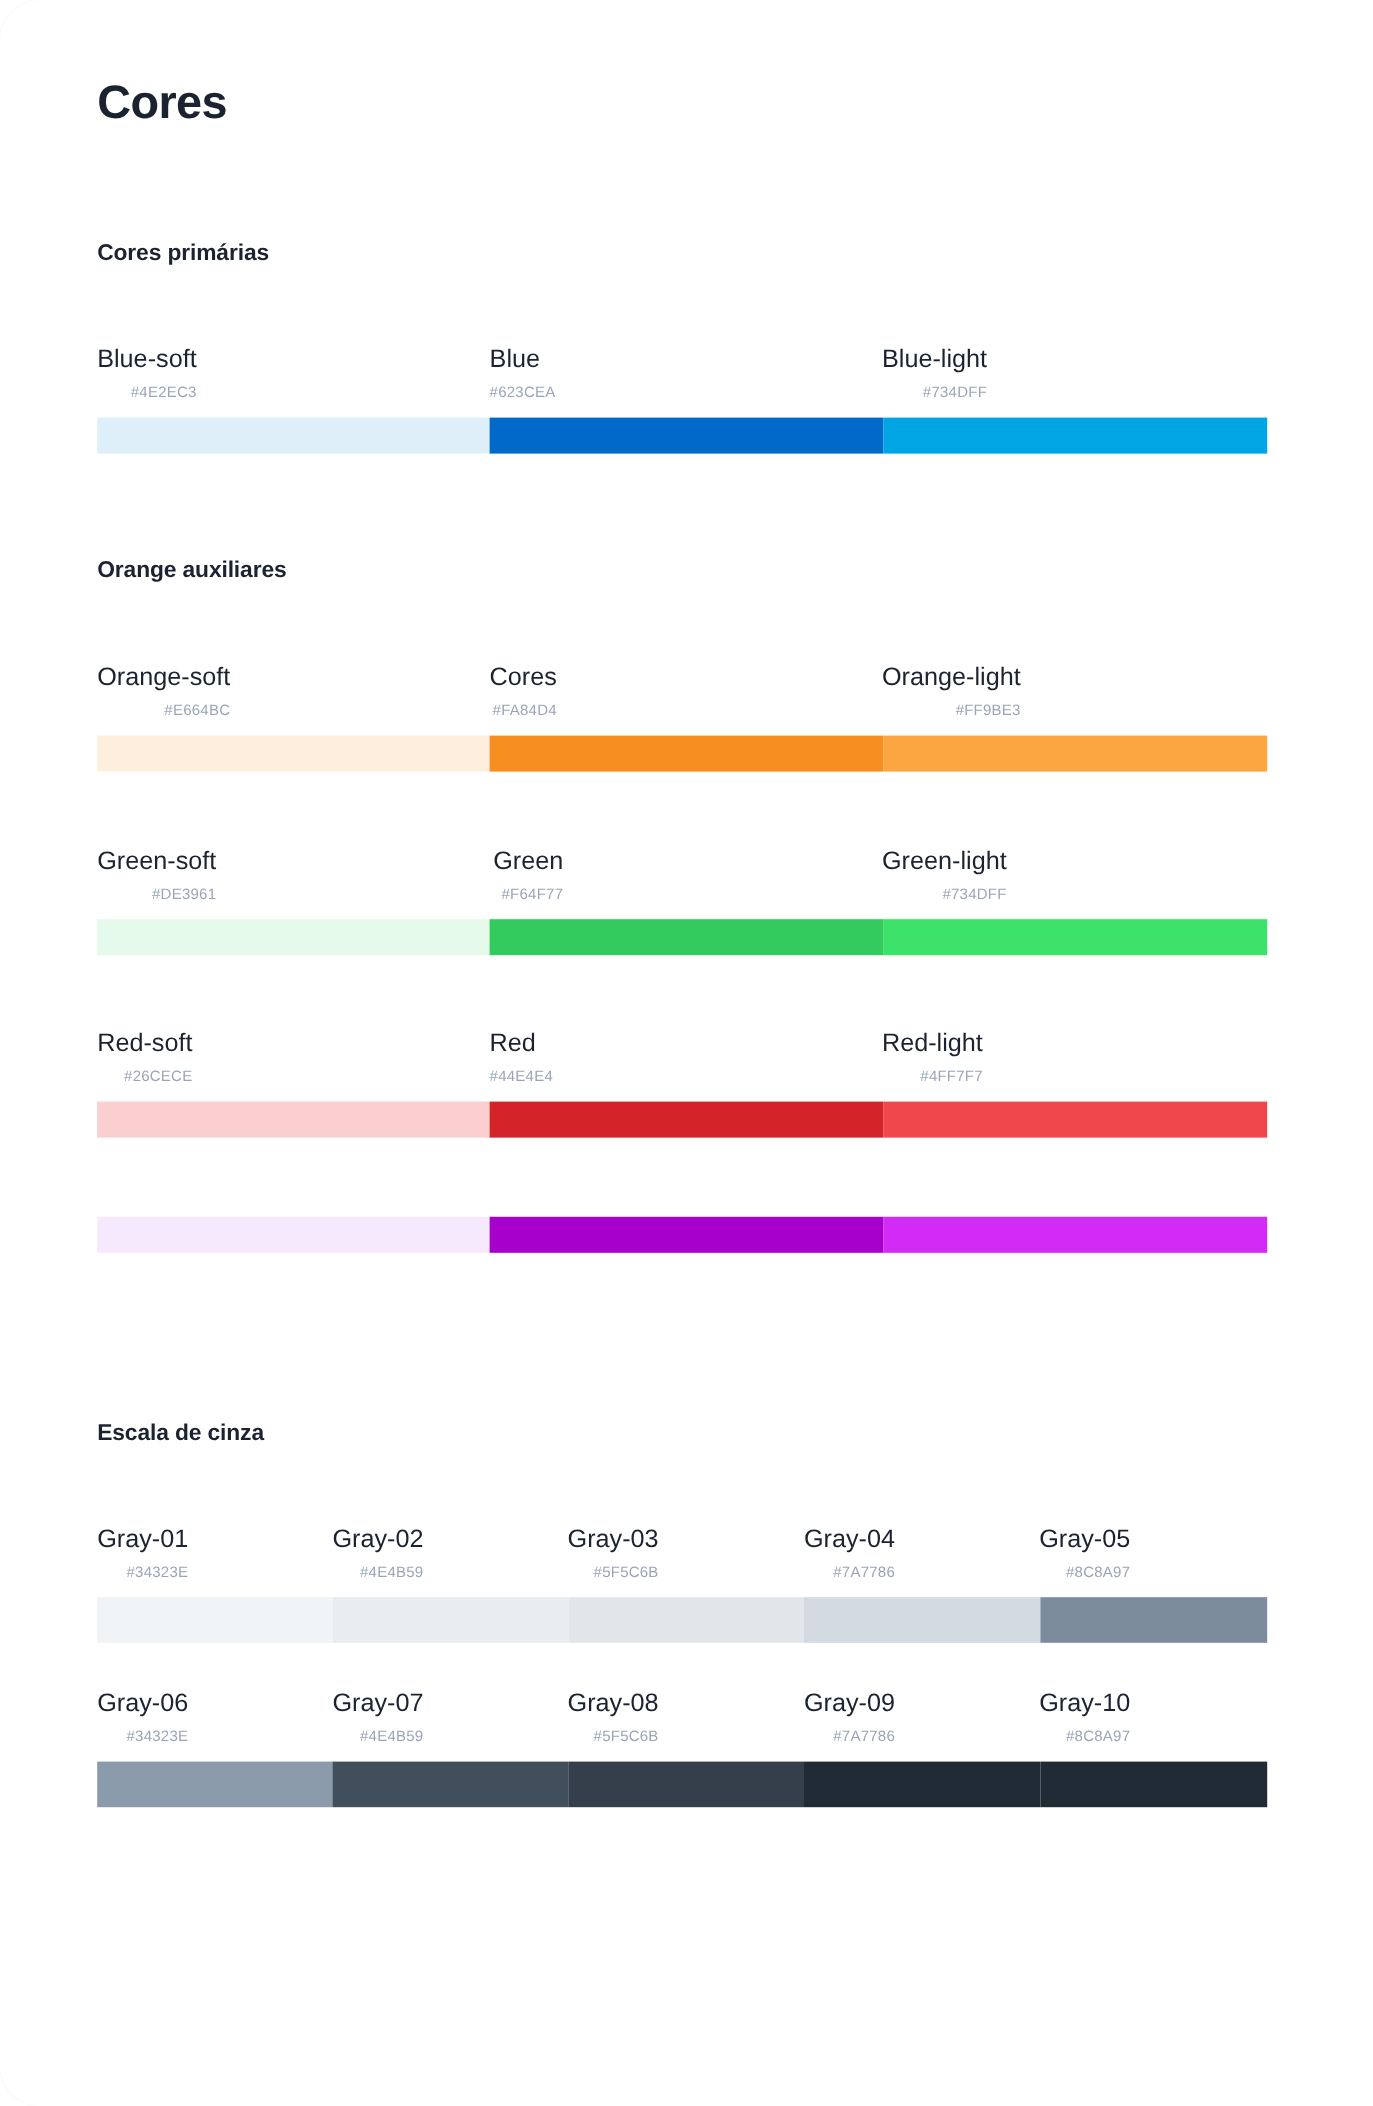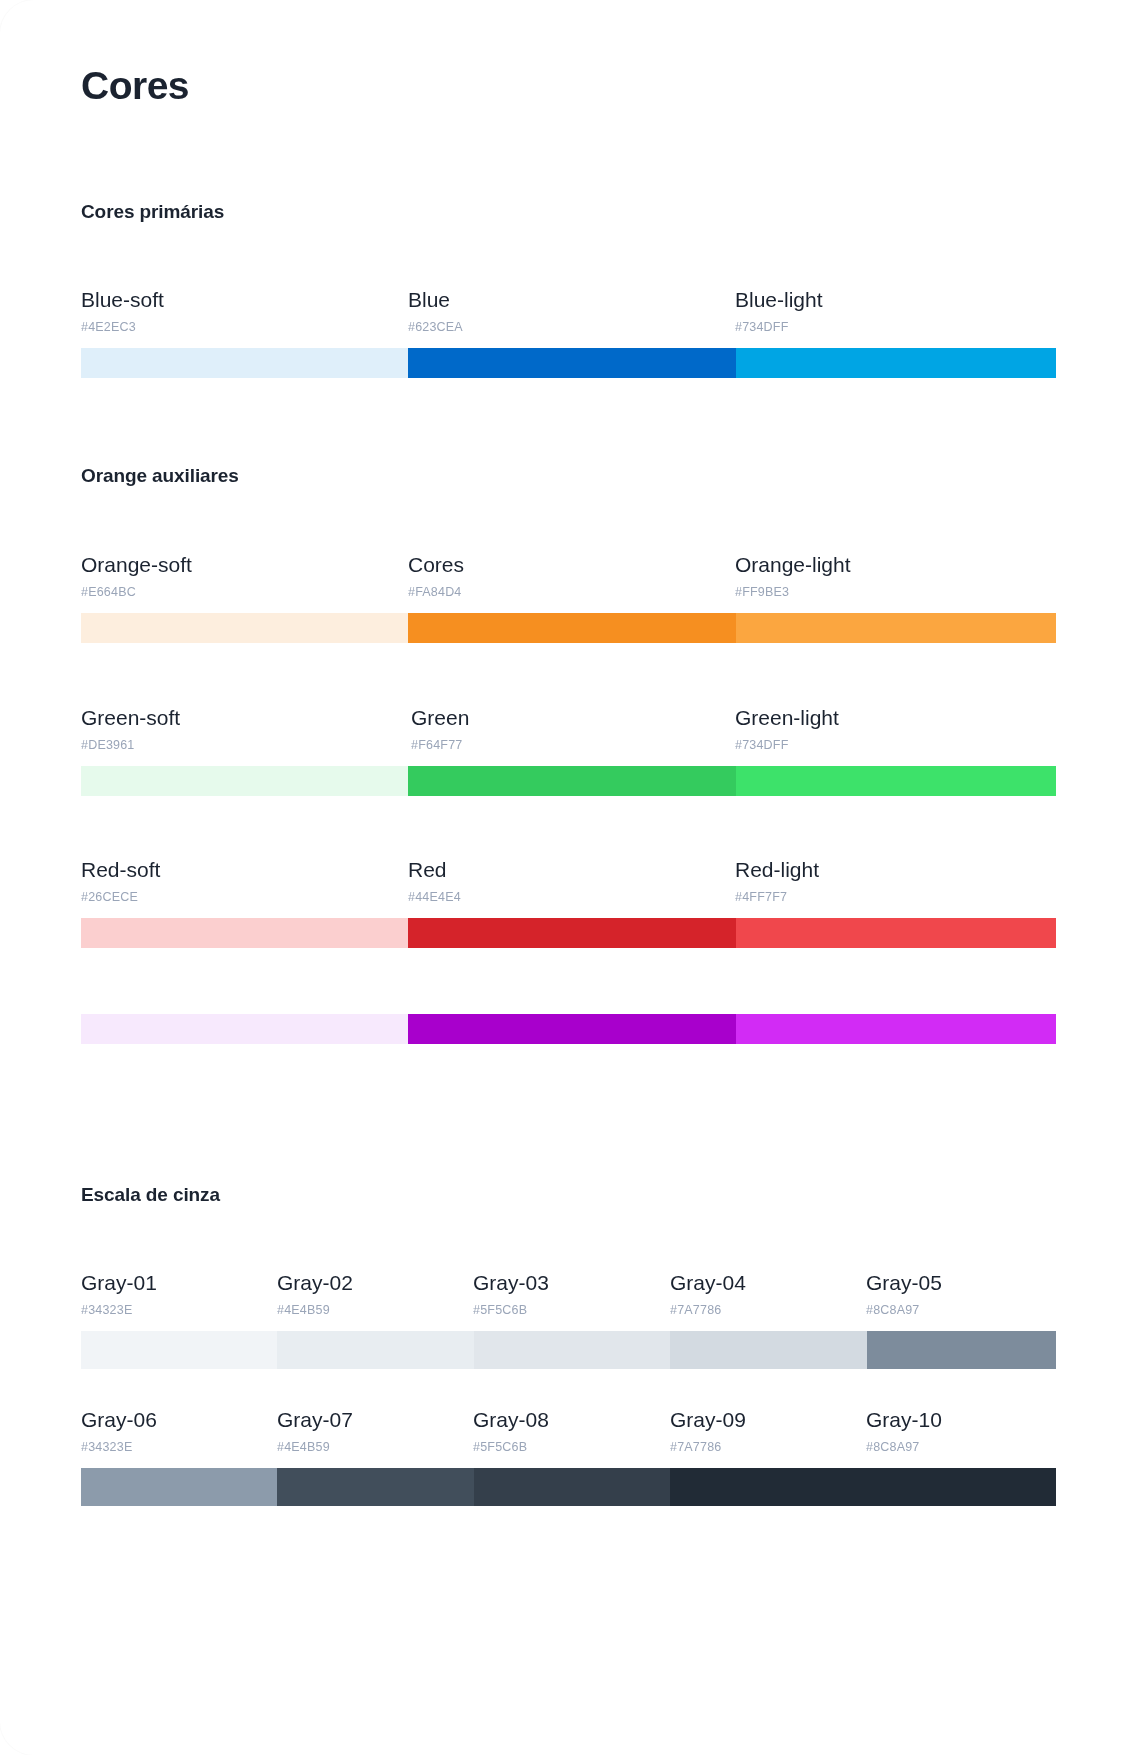--- a/index.html
+++ b/index.html
@@ -68,20 +68,21 @@
     font-weight: normal;
     white-space: nowrap;
   }
   .label-hex {
     margin-top: 9px;
     font-size: 12.5px;
     line-height: 16px;
     color: #9aa5b8;
     letter-spacing: 0.2px;
     white-space: nowrap;
+    text-align: right;
   }
   .bar-row {
     position: relative;
     width: 982px;
     height: 30px;
     display: flex;
   }
   .bar-row.gray { height: 38px; }
   .bar-seg { height: 100%; flex: 1 1 0; }
   .tri3 .bar-seg { width: 327.33px; }

